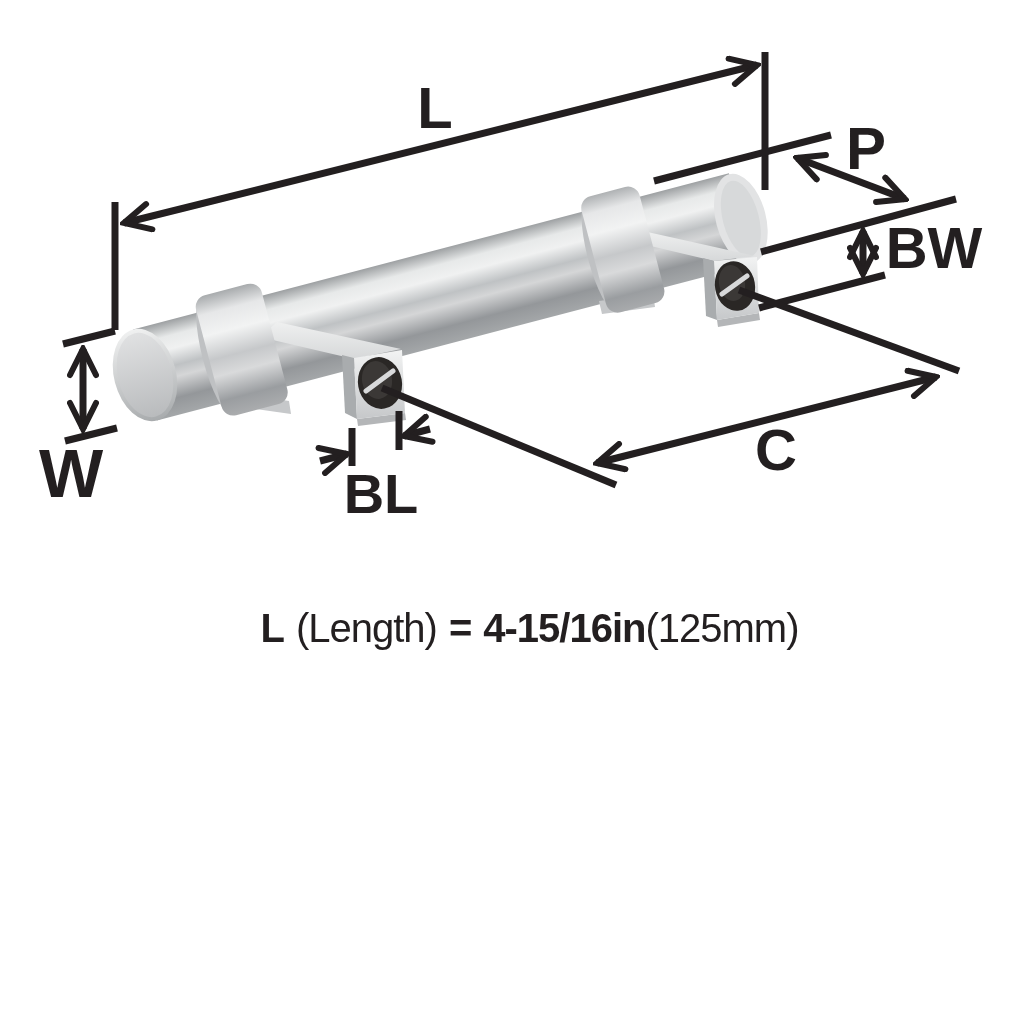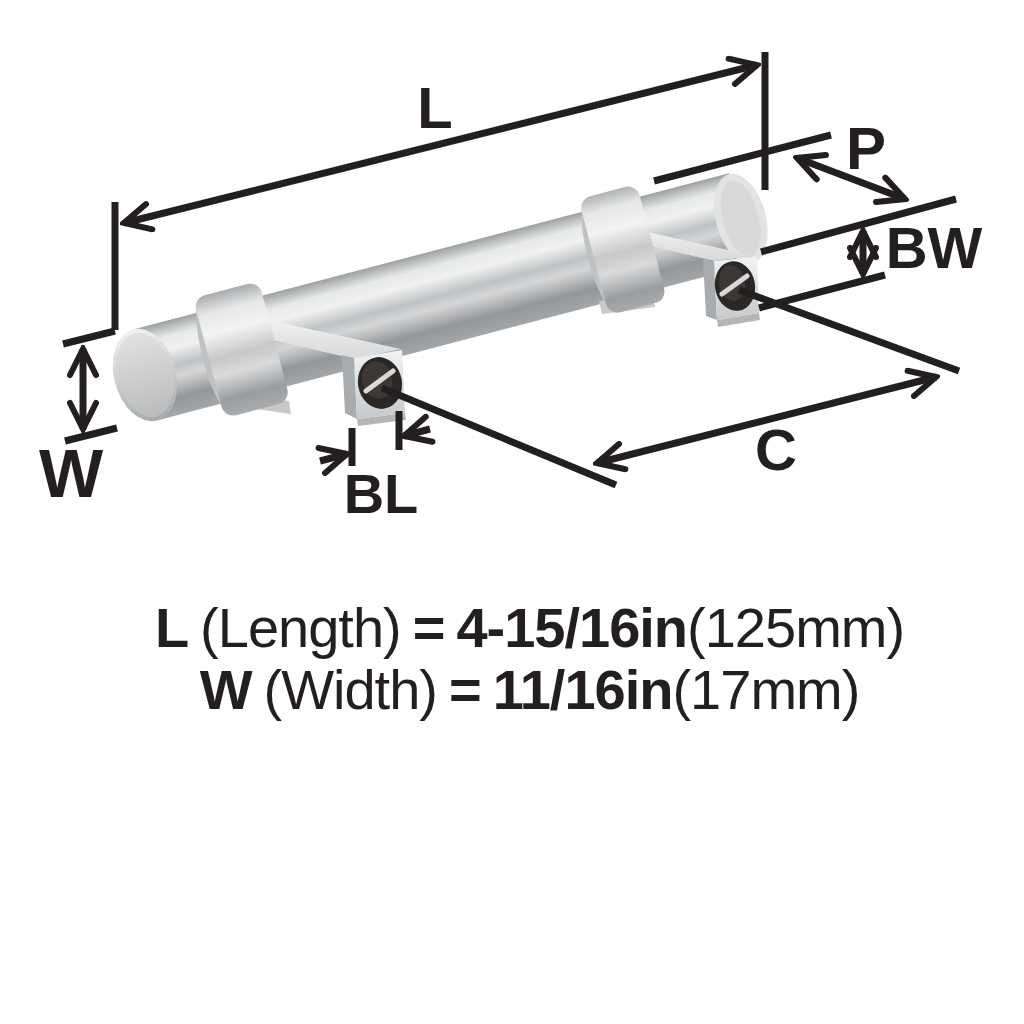--- a/index.html
+++ b/index.html
@@ -10,21 +10,21 @@
   svg{position:absolute;left:0;top:0;}
   .dimlabel{
     font-family:"Liberation Sans", sans-serif;
     font-weight:700;fill:#231f20;
   }
   .legend{
     position:absolute;left:0;right:0;top:597px;
     text-align:center;color:#231f20;
   }
   .legend-row{
-    font-size:56px;line-height:62px;letter-spacing:-1px;white-space:nowrap;padding-left:35px;
+    font-size:40px;line-height:62px;letter-spacing:-1px;white-space:nowrap;padding-left:35px;
   }
   .sym,.eq,.imp{font-weight:700;}
   .nm,.met{font-weight:400;}
   .sym{margin-right:12px;}
   .nm{margin-right:12px;}
   .eq{margin-right:12px;}
 </style>
 </head>
 <body>
 
@@ -163,18 +163,15 @@
     <text class="dimlabel" x="934" y="268" font-size="58" text-anchor="middle">BW</text>
     <text class="dimlabel" x="71" y="497" font-size="68" text-anchor="middle">W</text>
     <text class="dimlabel" x="381" y="513" font-size="56" text-anchor="middle">BL</text>
     <text class="dimlabel" x="776" y="470" font-size="58" text-anchor="middle">C</text>
   </svg>
 
   <div class="legend">
     <div class="legend-row">
       <span class="sym">L</span><span class="nm">(Length)</span><span class="eq">=</span><span class="imp">4-15/16in</span><span class="met">(125mm)</span>
     </div>
-    <div class="legend-row">
-      <span class="sym">W</span><span class="nm">(Width)</span><span class="eq">=</span><span class="imp">11/16in</span><span class="met">(17mm)</span>
-    </div>
   </div>
 
 </div>
 
 </body></html>

